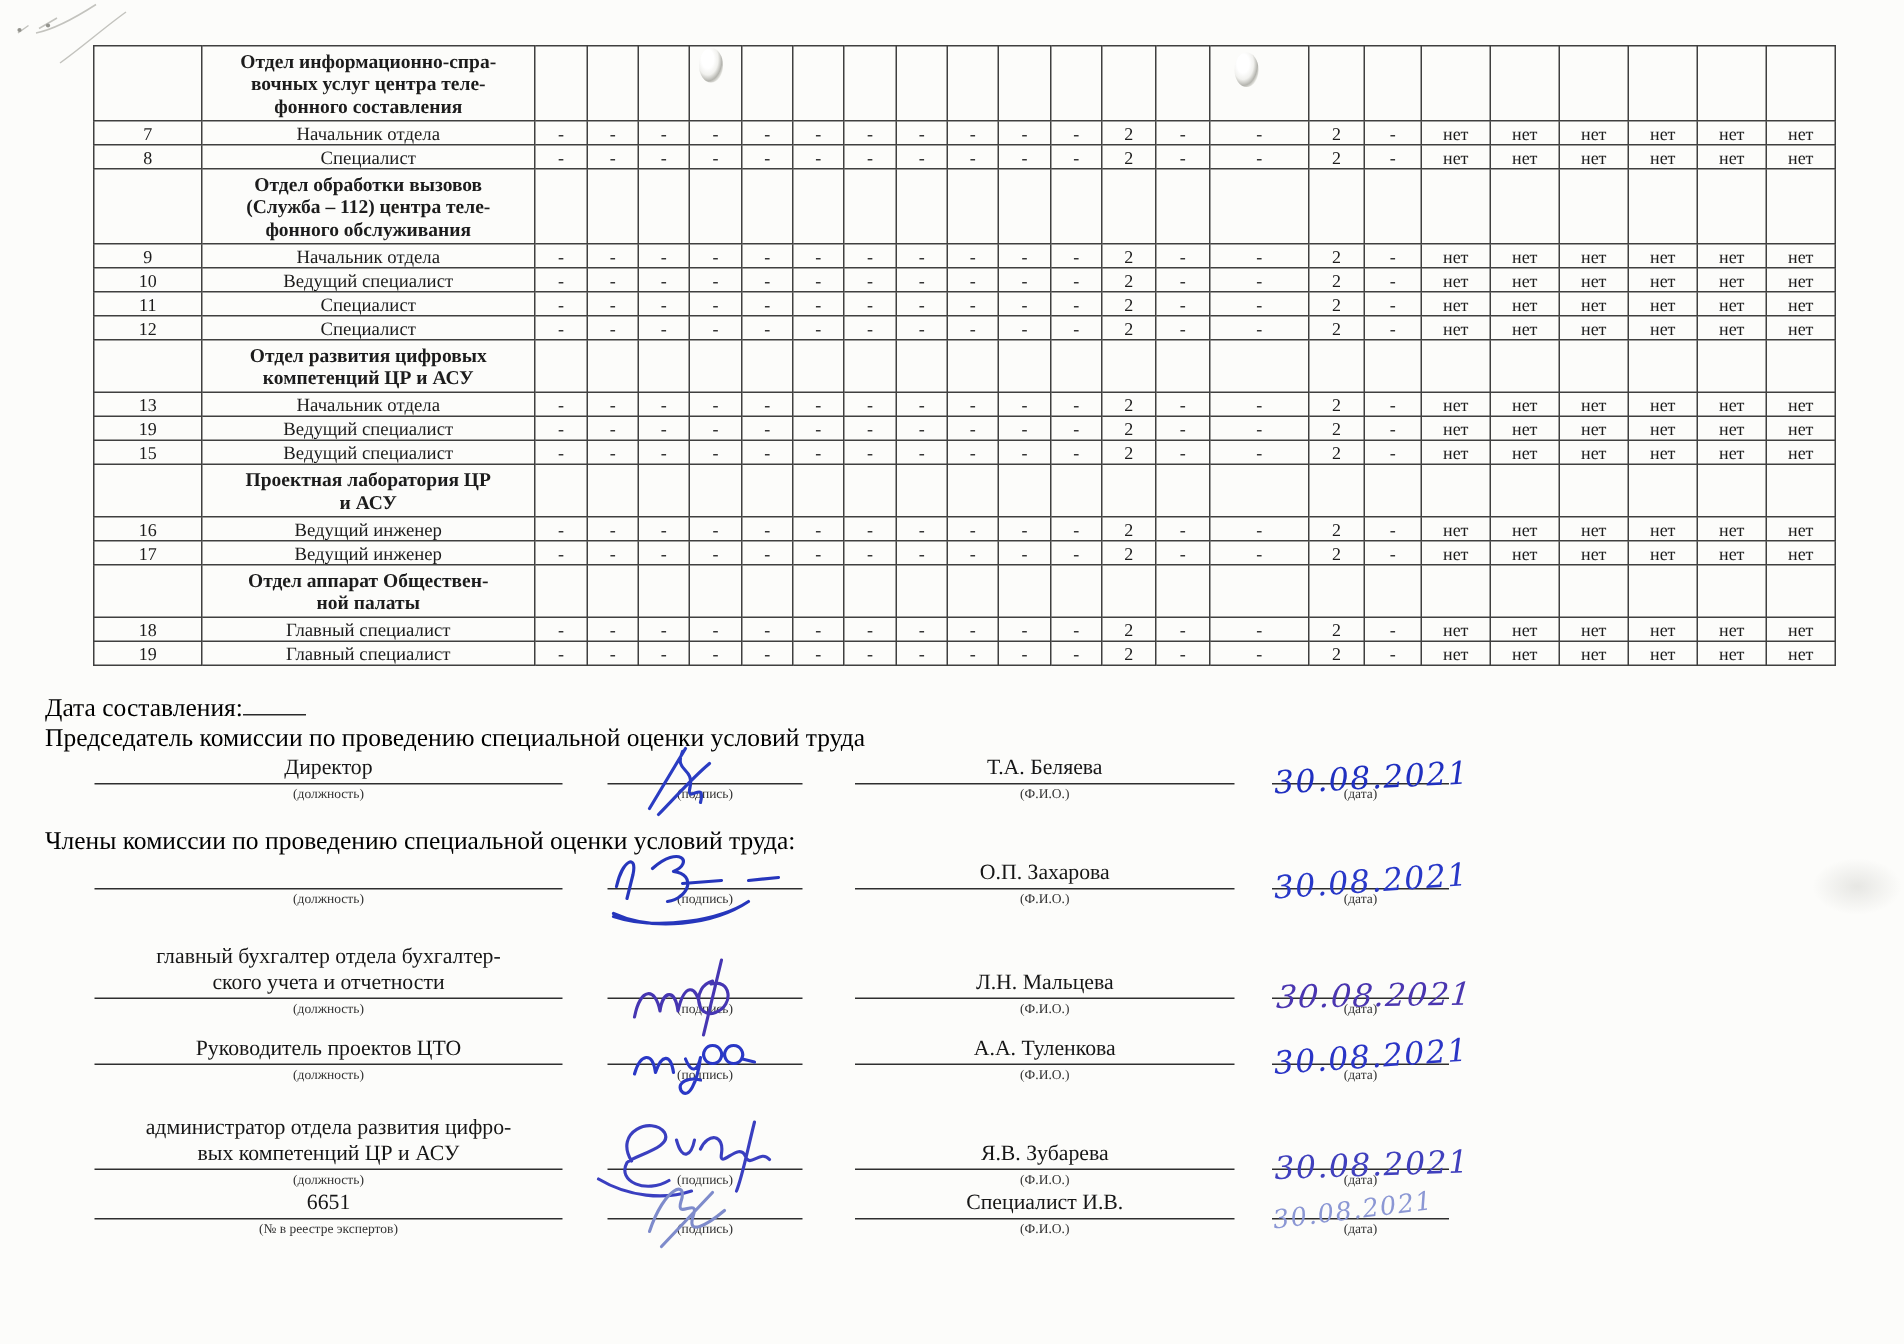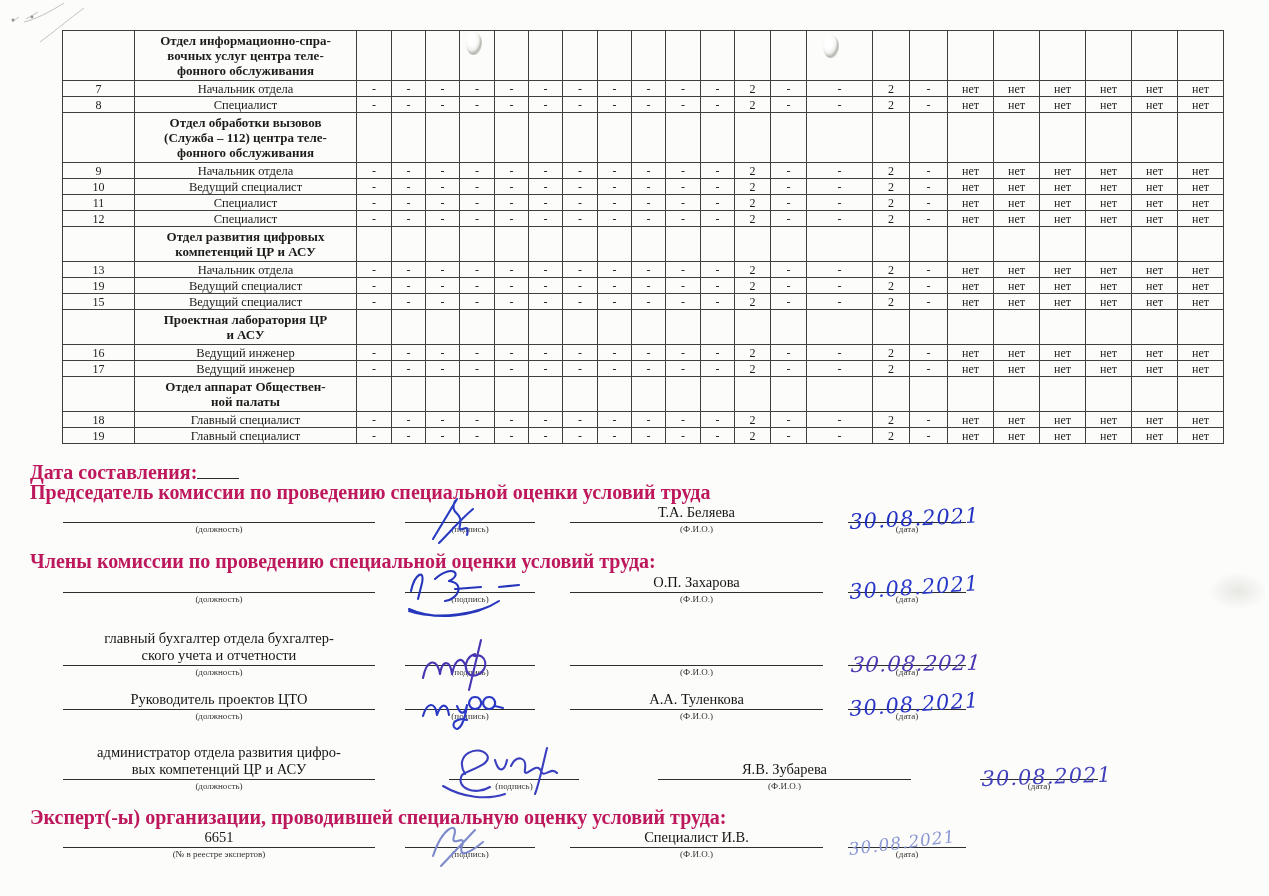--- a/index.html
+++ b/index.html
@@ -21,21 +21,21 @@
     padding:0 1px;overflow:hidden;
   }
   .main-table td.dept{
     font-weight:bold;font-size:13px;line-height:15px;
     white-space:pre-line;padding:2px 4px;
   }
   .main-table td.pos{font-size:12.5px;}
   .main-table tr.dept-row td{height:30px;}
   
   .sig-section{margin:18px 0 0 30px;position:relative;}
-  .h-line{font-size:20px;line-height:20px;color:#be185d;font-weight:bold;}
+  .h-line{font-size:17px;line-height:20px;color:#000000;}
   .blank-underscore{display:inline-block;width:42px;border-bottom:1.4px solid #2a2a2a;height:13px;}
   .sig-row{display:flex;align-items:flex-end;padding-left:33px;}
   .cell{display:flex;flex-direction:column;justify-content:flex-end;position:relative;}
   .cell .text{
     text-align:center;font-size:14.5px;line-height:17px;
     white-space:pre-line;padding:0 2px 1px 2px;color:#161616;
   }
   .cell .rule{border-bottom:1.3px solid #2e2e2e;width:100%;height:0;}
   .cell .caption{
     text-align:center;font-size:9px;line-height:12px;color:#333;
@@ -50,21 +50,21 @@
     position:absolute;left:2px;bottom:1px;width:100%;
     font-family:"DejaVu Serif",serif;font-style:italic;
     font-size:21px;white-space:nowrap;letter-spacing:1px;
     transform-origin:left bottom;pointer-events:none;
   }
   .mt2{margin-top:2px;}
   .mt-members{margin-top:16px;}
   .mt-m1{margin-top:3px;}
   .mt-m2{margin-top:25px;}
   .mt-m3{margin-top:13px;}
-  .mt-m4{margin-top:22px;gap:44px;}
+  .mt-m4{margin-top:22px;}
   .mt-exp{margin-top:15px;}
   
   .gloss{
     position:absolute;width:16px;height:23px;border-radius:50%;
     background:radial-gradient(ellipse at 36% 32%, #ffffff 28%, #f1f1ee 48%, #b4b4ae 66%, #e4e4df 76%, rgba(252,252,250,0) 90%);
     filter:blur(.5px);
   }
   .gloss-1{left:466px;top:32px;}
   .gloss-2{left:823px;top:35px;}
   .smudge{
@@ -111,21 +111,21 @@
       <col style="width: 46px;">
       <col style="width: 46px;">
       <col style="width: 46px;">
       <col style="width: 46px;">
     </colgroup>
   <tbody>
       <tr class="dept-row">
         <td></td>
         <td class="dept">Отдел информационно-спра-
 вочных услуг центра теле-
-фонного обслуживания</td>
+фонного составления</td>
         <td></td>
         <td></td>
         <td></td>
         <td></td>
         <td></td>
         <td></td>
         <td></td>
         <td></td>
         <td></td>
         <td></td>
@@ -591,20 +591,21 @@
       </tr>
     </tbody>
 </table>
 
 <div class="sig-section">
   <div class="h-line"><span>Дата составления:</span><span class="blank-underscore"></span></div>
   <div class="h-line">Председатель комиссии по проведению специальной оценки условий труда</div>
   <div id="chairman-row-slot">
       <div class="sig-row mt2">
         <div class="cell w-role">
+          <div class="text">Директор</div>
           <div class="rule"></div>
           <div class="caption">(должность)</div>
         </div>
         <div class="cell w-sign">
           <svg class="signature-svg" width="130" height="58" viewBox="0 0 130 58" style="left:0px;bottom:-12px">
             <path d="M28 50 L52 10 M50 12 C44 26 58 22 55 36 C52 48 66 30 62 46 M34 54 C44 44 56 30 68 20" fill="none" stroke="#2a3cc2" stroke-width="2.1" stroke-linecap="round" stroke-linejoin="round"></path>
           </svg>
           <div class="rule"></div>
           <div class="caption">(подпись)</div>
         </div>
@@ -653,20 +654,21 @@
           <div class="caption">(должность)</div>
         </div>
         <div class="cell w-sign">
           <svg class="signature-svg" width="120" height="62" viewBox="0 0 120 62" style="left:6px;bottom:-16px">
             <path d="M12 46 C16 26 26 26 29 42 C31 28 39 27 41 42 C45 24 53 23 56 40 M64 22 C50 26 53 48 66 43 C79 38 76 20 63 24 M70 8 L58 58" fill="none" stroke="#4636b2" stroke-width="2.1" stroke-linecap="round" stroke-linejoin="round"></path>
           </svg>
           <div class="rule"></div>
           <div class="caption">(подпись)</div>
         </div>
         <div class="cell w-fio">
+          <div class="text">Л.Н. Мальцева</div>
           <div class="rule"></div>
           <div class="caption">(Ф.И.О.)</div>
         </div>
         <div class="cell w-date">
           <span class="handwritten" style="transform:rotate(-1deg) skewX(-6deg);color:#4a36b0;">30.08.2021</span>
           <div class="rule"></div>
           <div class="caption">(дата)</div>
         </div>
       </div>
       <div class="sig-row mt-m3">
@@ -712,21 +714,20 @@
           <div class="rule"></div>
           <div class="caption">(Ф.И.О.)</div>
         </div>
         <div class="cell w-date">
           <span class="handwritten" style="transform:rotate(-2deg);color:#4040bd;">30.08.2021</span>
           <div class="rule"></div>
           <div class="caption">(дата)</div>
         </div>
       </div>
     </div>
-  <div class="h-line mt-exp">Эксперт(-ы) организации, проводившей специальную оценку условий труда:</div>
   <div id="expert-row-slot">
       <div class="sig-row mt2">
         <div class="cell w-role">
           <div class="text">6651</div>
           <div class="rule"></div>
           <div class="caption">(№ в реестре экспертов)</div>
         </div>
         <div class="cell w-sign">
           <svg class="signature-svg" width="120" height="60" viewBox="0 0 120 60" style="left:4px;bottom:-12px">
             <path d="M24 44 C34 14 50 9 45 24 C41 37 58 20 53 34 C49 47 62 40 74 30 M32 54 L66 18" fill="none" stroke="#7e8bcb" stroke-width="2.1" stroke-linecap="round" stroke-linejoin="round"></path>

